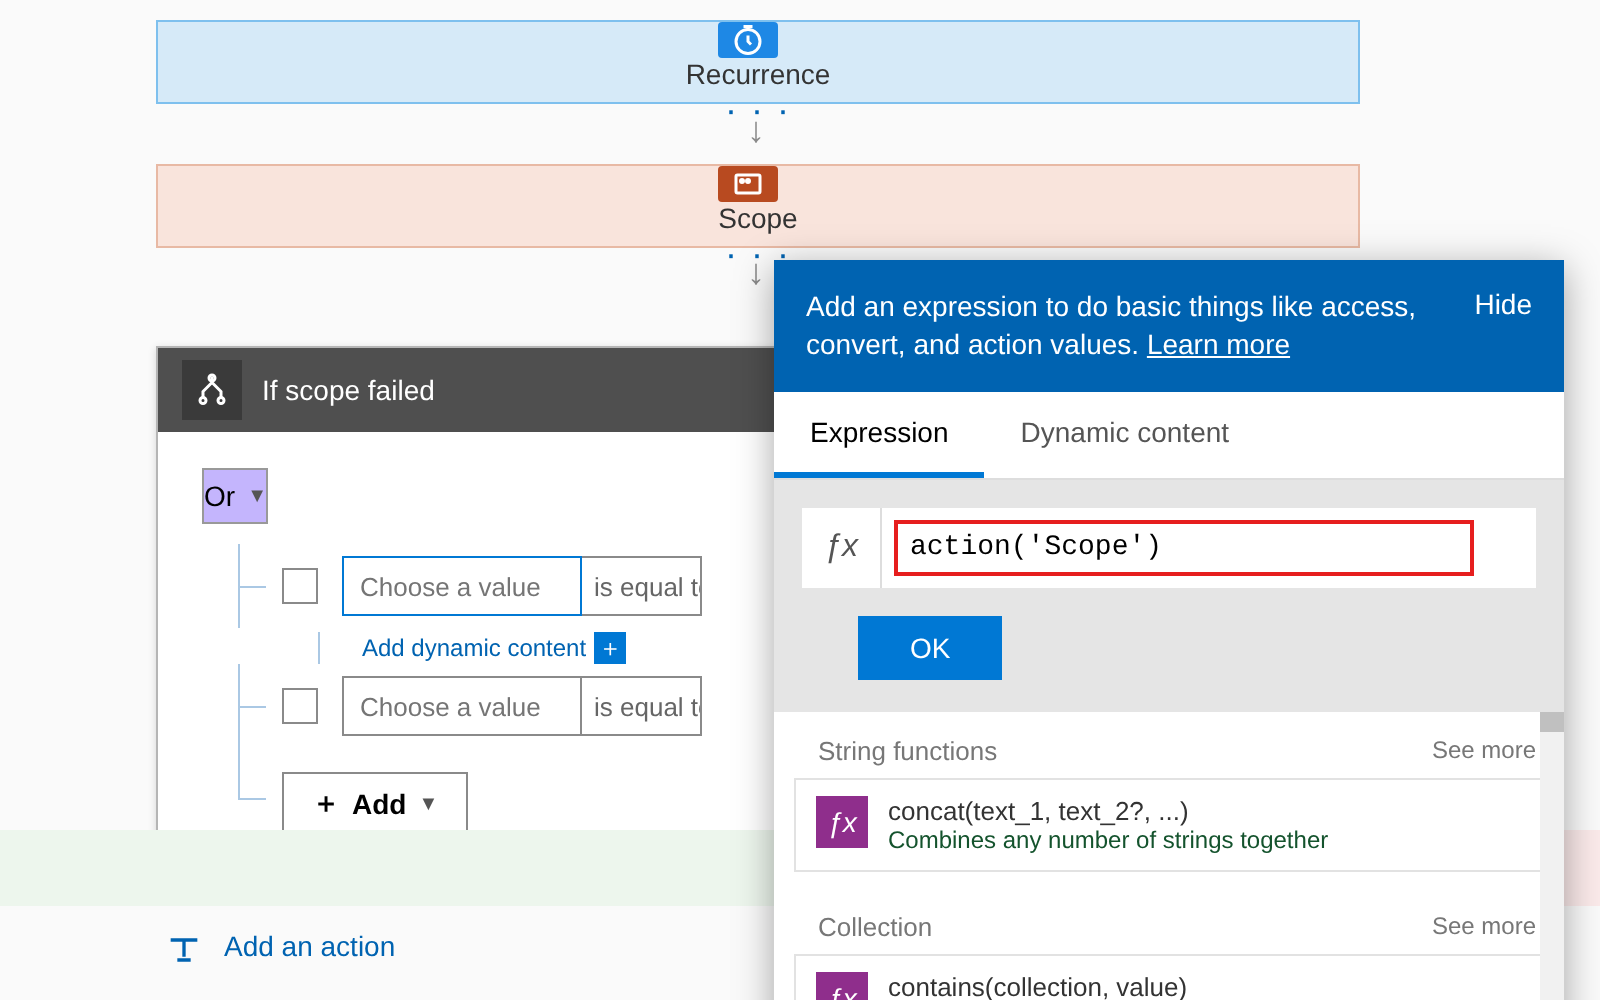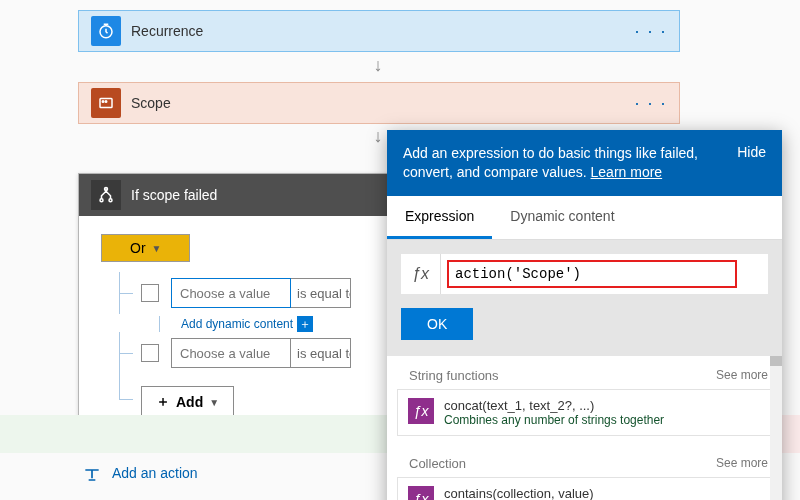--- a/index.html
+++ b/index.html
@@ -1,35 +1,35 @@
 <!DOCTYPE html>
 <html><head>
 <meta charset="utf-8">
 <style>
   * { box-sizing: border-box; margin: 0; padding: 0; font-family: 'Segoe UI', sans-serif; }
   body { background: #fafafa; width: 800px; height: 500px; overflow: hidden; position: relative; }
 
-  .card { border: 1px solid #ccc; background: #fff; display: flex; align-items: center; height: 42px; padding: 0 12px; position: absolute; }
+  .card { border: 1px solid #ccc; background: #fff; display: flex; align-items: center; height: 42px; padding: 0 12px; position: absolute; flex-direction: column; }
   .card .icon-box { width: 30px; height: 30px; display: flex; align-items: center; justify-content: center; border-radius: 2px; margin-right: 10px; }
   .card .title { font-size: 14px; color: #333; flex: 1; }
   .card .more { color: #0063b1; font-size: 18px; letter-spacing: 1px; cursor: pointer; }
 
   .arrow-down { position: absolute; left: 50%; transform: translateX(-50%); color: #8a8a8a; font-size: 18px; }
 
   .recurrence { left: 78px; top: 10px; right: 120px; background: #d6eaf8; border-color: #7ec0ee; }
   .recurrence .icon-box { background: #1e88e5; color: #fff; }
   .scope { left: 78px; top: 82px; right: 120px; background: #f9e4dc; border-color: #e8b9a4; }
   .scope .icon-box { background: #b84a20; color: #fff; }
 
   .ifscope { position: absolute; left: 78px; top: 173px; width: 590px; background: #fff; border: 1px solid #b5b5b5; box-shadow: 0 1px 4px rgba(0,0,0,.15); }
   .ifscope-header { background: #4f4f4f; color: #fff; height: 42px; display: flex; align-items: center; padding: 0 12px; font-size: 14px; }
   .ifscope-header .icon-box { width: 30px; height: 30px; background: #3a3a3a; display: flex; align-items: center; justify-content: center; margin-right: 10px; }
   .ifscope-body { padding: 18px 18px 22px 22px; }
 
-  .or-chip { display: inline-flex; align-items: center; border: 1px solid #999; padding: 5px 28px; font-size: 14px; background: #eab308; cursor: pointer; gap: 6px; }
+  .or-chip { display: inline-flex; align-items: center; border: 1px solid #999; padding: 5px 0; font-size: 14px; background: #c4b5fd; cursor: pointer; gap: 6px; }
   .chev { font-size: 10px; color: #555; }
 
   .tree { margin-top: 10px; margin-left: 18px; }
   .row { display: flex; align-items: center; position: relative; padding: 6px 0 6px 22px; }
   .branch { position: absolute; left: 0; top: 0; bottom: 0; border-left: 1px solid #aac8e4; }
   .branch-h { position: absolute; left: 0; top: 50%; width: 14px; border-top: 1px solid #aac8e4; }
   .checkbox { width: 18px; height: 18px; border: 1px solid #8a8a8a; margin-right: 12px; background: #fff; cursor: pointer; }
   .value-input { width: 120px; height: 30px; border: 1px solid #8a8a8a; padding: 0 8px; font-size: 13px; color: #333; }
   .value-input.hl { border-color: #0078d4; }
   .op-box { width: 60px; height: 30px; border: 1px solid #8a8a8a; border-left: none; padding: 0 6px; font-size: 13px; color: #666; display: flex; align-items: center; overflow: hidden; white-space: nowrap; }
@@ -53,21 +53,21 @@
 
   .tabs { display: flex; border-bottom: 1px solid #ddd; }
   .tab { padding: 12px 18px; font-size: 14px; color: #555; cursor: pointer; }
   .tab.active { color: #000; border-bottom: 3px solid #0078d4; font-weight: 400; }
 
   .expr-area { background: #e5e5e5; padding: 14px 14px 16px 14px; }
   .expr-row { display: flex; align-items: stretch; background: #fff; }
   .fx-box { width: 40px; display: flex; align-items: center; justify-content: center; color: #555; font-style: italic; font-size: 16px; border-right: 1px solid #ddd; }
   .expr-input-wrap { flex: 1; padding: 6px; }
   .expr-input { width: 92%; border: 2px solid #e61e1e; outline: none; padding: 4px 6px; font-family: 'Courier New', monospace; font-size: 14px; }
-  .ok-btn { background: #0078d4; color: #fff; border: none; padding: 8px 26px; font-size: 14px; margin-top: 14px; cursor: pointer; }
+  .ok-btn { background: #0078d4; color: #fff; border: none; padding: 8px 26px; font-size: 14px; margin-top: 14px; cursor: pointer; margin-left: 28px; }
 
   .panel-section-title { padding: 12px 14px 6px 22px; font-size: 13px; color: #777; display: flex; justify-content: space-between; align-items: center; }
   .see-more { color: #777; font-size: 12px; cursor: pointer; }
 
   .fn-card { border: 1px solid #e2e2e2; margin: 0 10px 8px 10px; padding: 8px 10px; display: flex; gap: 10px; cursor: pointer; }
   .fn-icon { width: 26px; height: 26px; background: #8f2e8c; color: #fff; display: flex; align-items: center; justify-content: center; font-style: italic; font-size: 14px; flex-shrink: 0; }
   .fn-name { font-size: 13px; color: #333; }
   .fn-desc { font-size: 12px; color: #14532d; white-space: nowrap; overflow: hidden; text-overflow: ellipsis; max-width: 310px; }
 
   .scroll-hint { position: absolute; right: 0; top: 356px; bottom: 0; width: 12px; background: #f1f1f1; }
@@ -165,21 +165,21 @@
 <div class="add-action">
   <svg width="20" height="20" viewBox="0 0 24 24" fill="none" stroke="#0063b1" stroke-width="2">
       <path d="M4 6h16M12 6v10M8 18h8"></path>
     </svg>
   <span>Add an action</span>
 </div>
 
 <div class="panel">
   <div class="panel-head">
     <div class="txt">
-      <span>Add an expression to do basic things like failed, convert, and compare values.</span>
+      <span>Add an expression to do basic things like access, convert, and action values.</span>
       <a href="#">Learn more</a>
     </div>
     <div class="hide">Hide</div>
   </div>
   <div class="tabs">
     <div class="tab active">Expression</div>
     <div class="tab">Dynamic content</div>
   </div>
   <div class="expr-area">
     <div class="expr-row">

